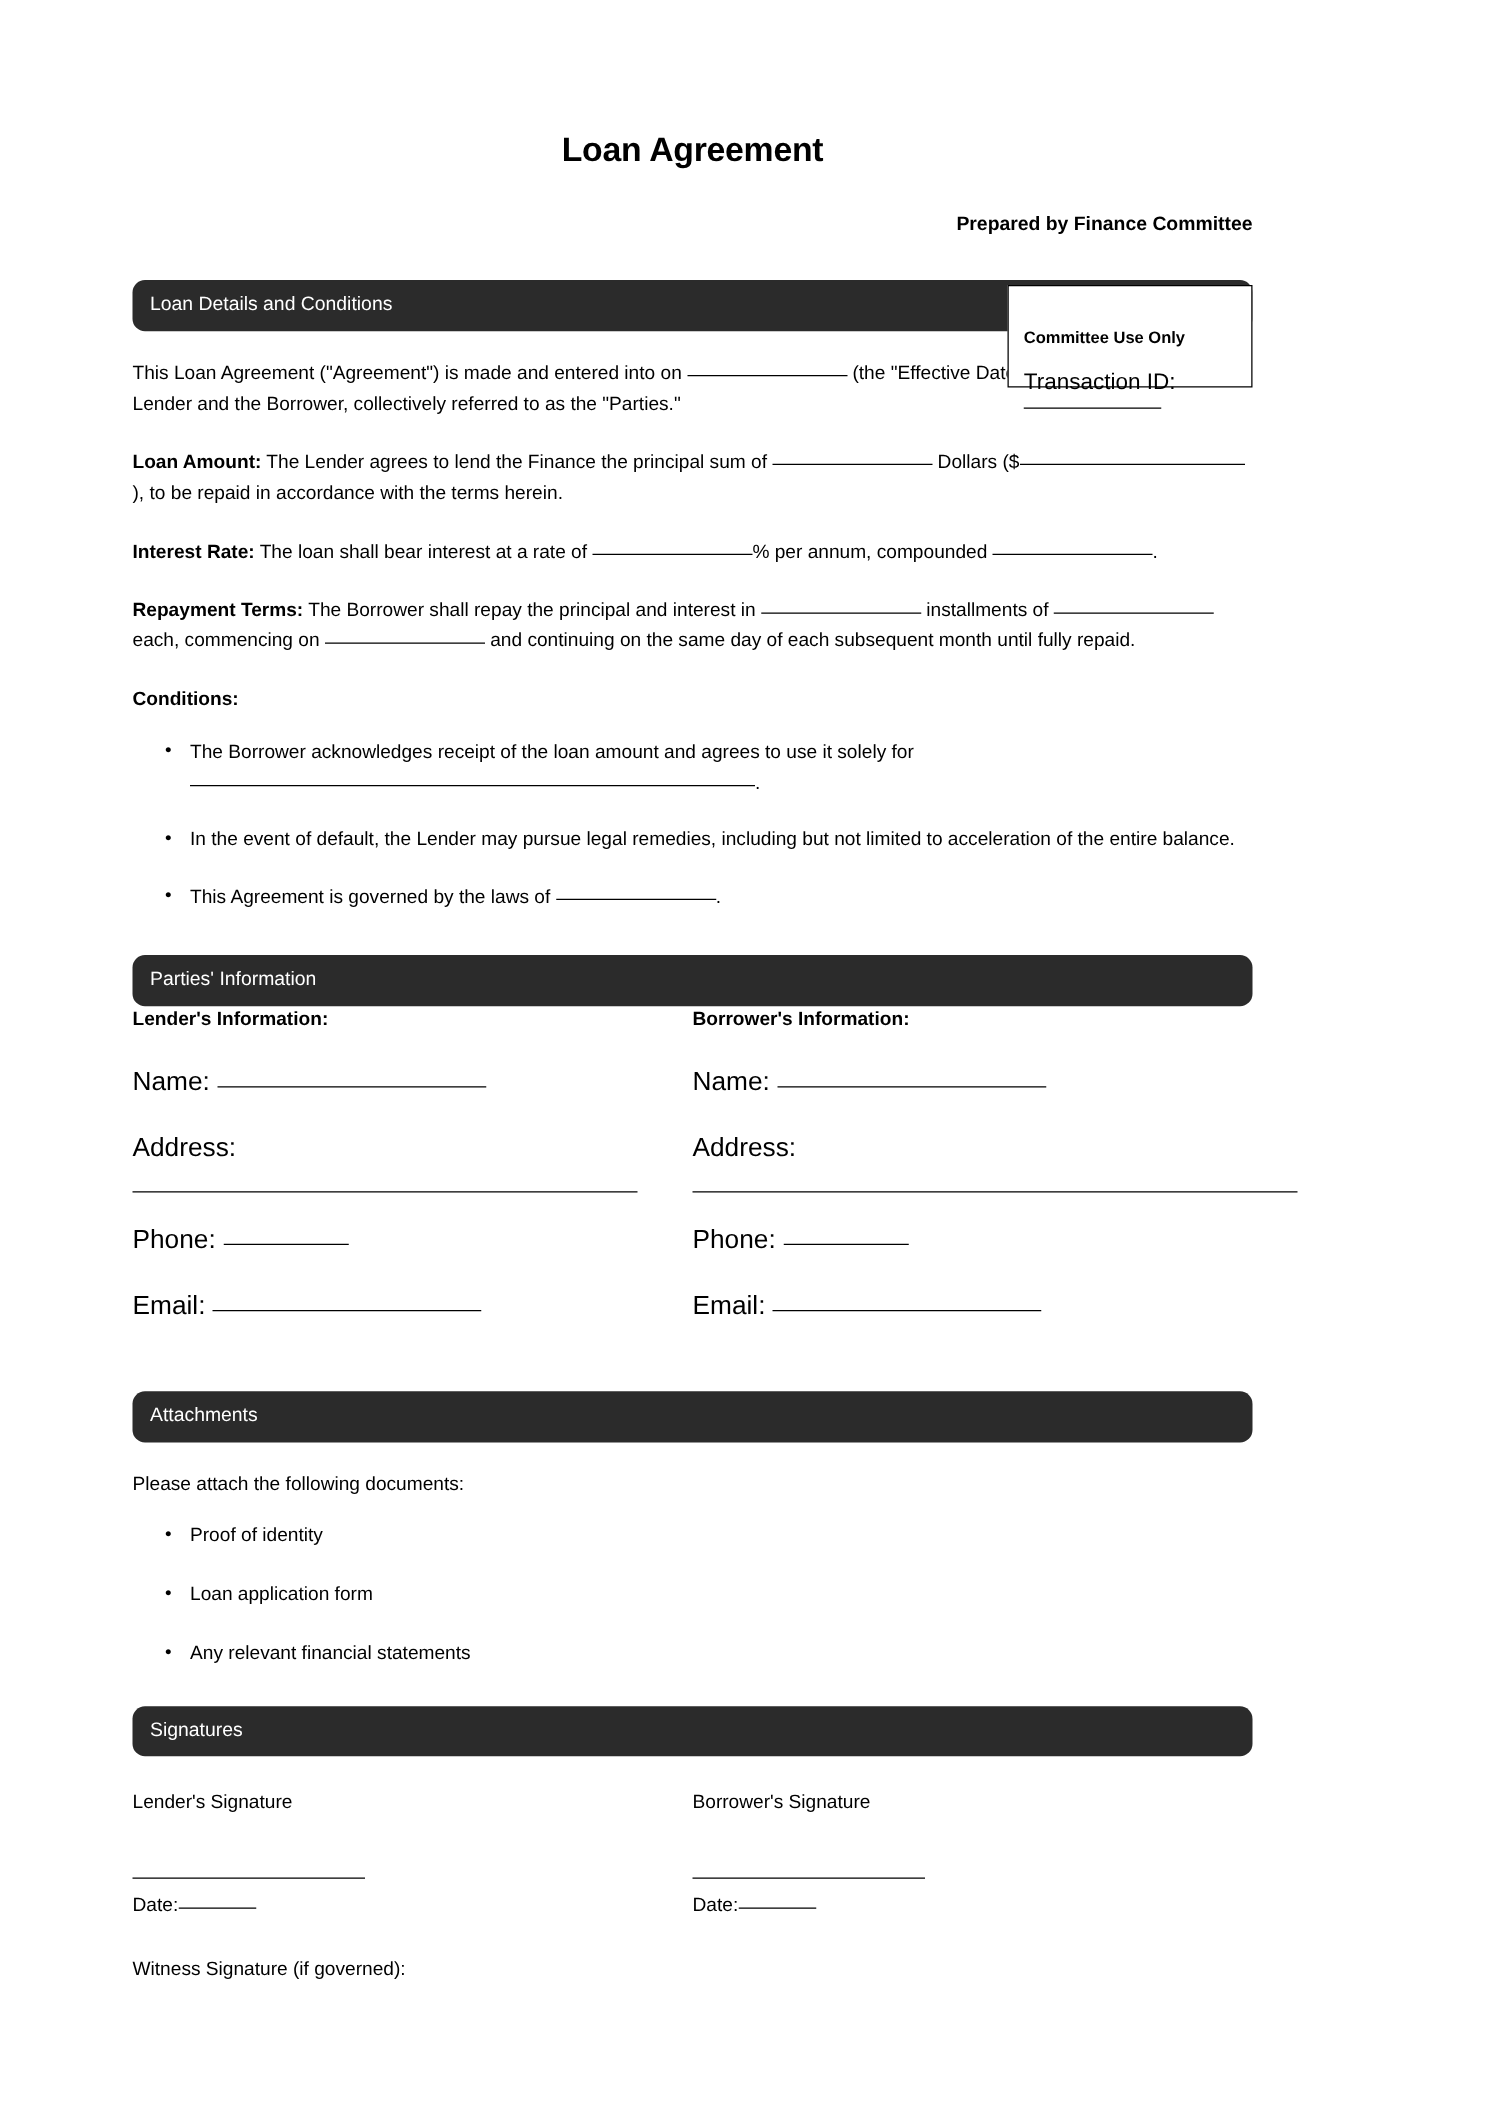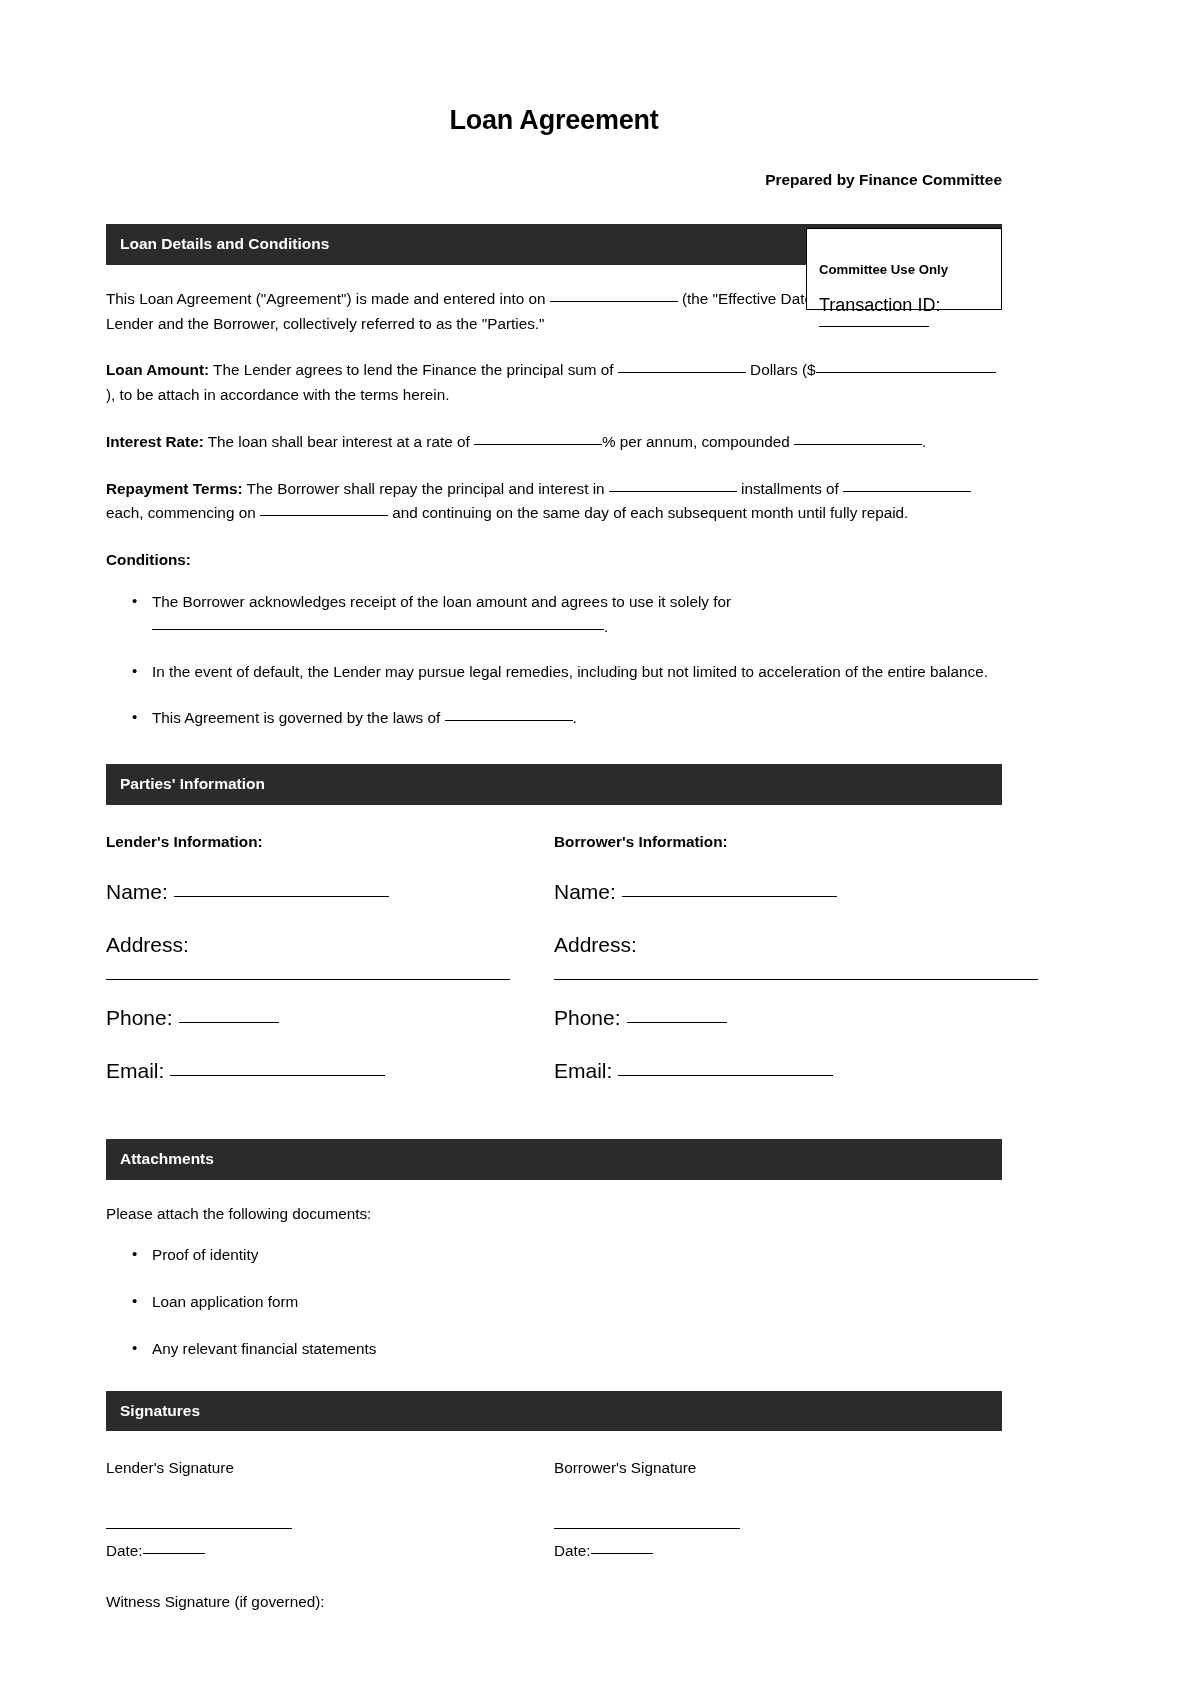--- a/index.html
+++ b/index.html
@@ -48,23 +48,24 @@
     font-weight: bold;
     margin-top: 35px;
     line-height: 1.2;
   }
 
   
   .section-bar {
     background: #2b2b2b;
     color: #ffffff;
     font-size: 15.5px;
-    font-weight: bold;
+    font-weight: normal;
     padding: 11px 14px 12px 14px;
     line-height: 1.15;
+    border-radius: 10px;
   }
   .section-bar.first { margin-top: 34px; }
   .section-bar.later { margin-top: 33px; }
 
   
   .para {
     font-size: 15.3px;
     line-height: 1.62;
     margin-top: 22px;
     text-align: left;
@@ -131,21 +132,20 @@
   .committee-box .cb-line {
     margin-top: 9px;
     width: 110px;
     border-bottom: 1.6px solid #000;
     height: 1px;
   }
 
   
   .two-col {
     display: flex;
-    margin-top: 26px;
   }
   .col {
     width: 50%;
     padding-right: 44px;
   }
   .col.right { padding-right: 0; }
 
   .col-title {
     font-size: 15.3px;
     font-weight: bold;
@@ -209,21 +209,21 @@
     <p class="para">
       <span>This Loan Agreement ("Agreement") is made and entered into on</span>
       <span class="blank b-lg"></span>
       <span>(the "Effective Date"), by and between the Lender and the Borrower, collectively referred to as the "Parties."</span>
     </p>
 
     <p class="para">
       <b>Loan Amount:</b>
       <span>The Lender agrees to lend the Finance the principal sum of</span>
       <span class="blank b-lg"></span>
-      <span>Dollars ($</span><span class="blank b-xl"></span><span>), to be attach in accordance with the terms herein.</span>
+      <span>Dollars ($</span><span class="blank b-xl"></span><span>), to be repaid in accordance with the terms herein.</span>
     </p>
 
     <p class="para">
       <b>Interest Rate:</b>
       <span>The loan shall bear interest at a rate of</span>
       <span class="blank b-lg"></span><span>% per annum, compounded</span>
       <span class="blank b-lg"></span><span>.</span>
     </p>
 
     <p class="para">

